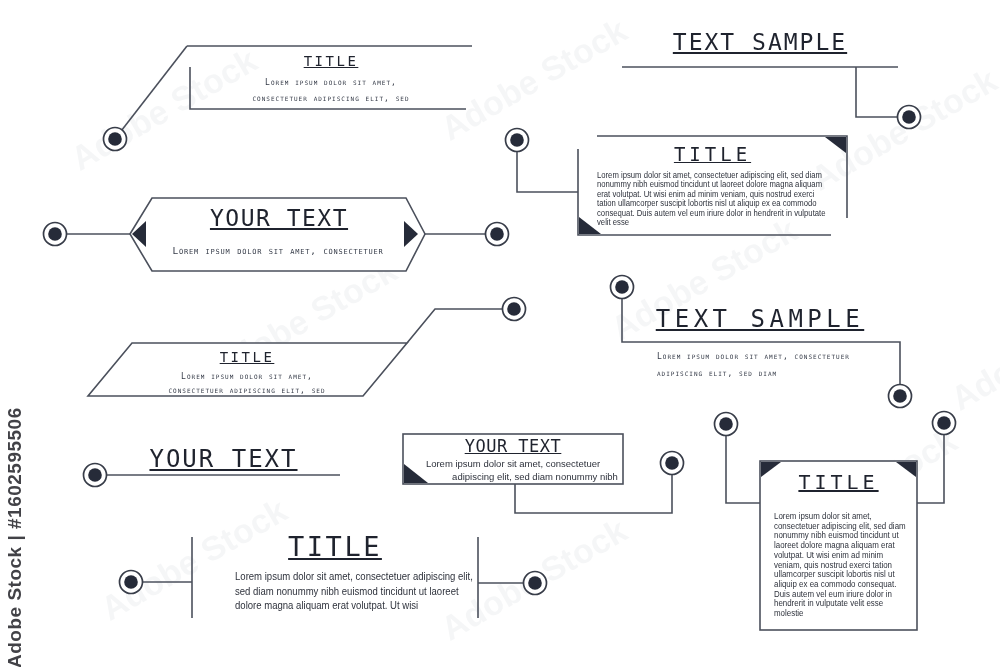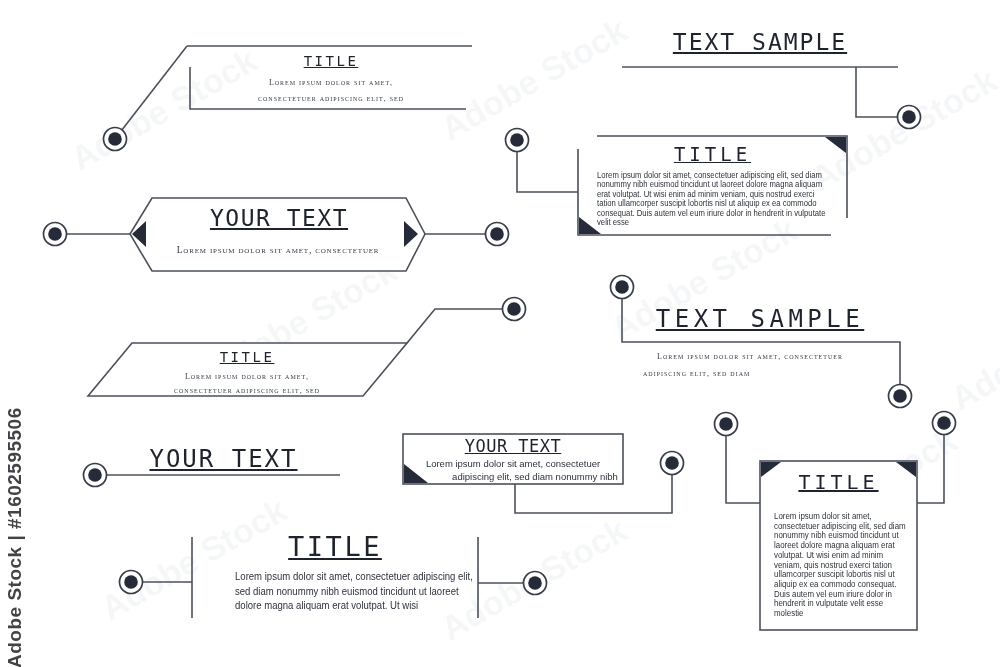--- a/index.html
+++ b/index.html
@@ -2,21 +2,21 @@
 <html><head>
 <meta charset="utf-8">
 <style>
   html,body{margin:0;padding:0;}
   body{width:1000px;height:667px;position:relative;background:#ffffff;overflow:hidden;
        font-family:"DejaVu Sans Mono",monospace;}
   .stage{position:absolute;inset:0;width:1000px;height:667px;}
   svg.lines{position:absolute;left:0;top:0;z-index:2;}
   .txt{position:absolute;z-index:3;color:#20242e;}
   .hd{letter-spacing:2px;line-height:1;white-space:nowrap;text-align:center;color:#1f232e;text-decoration:underline;}
-  .sc{font-variant:small-caps;color:#343a47;letter-spacing:1px;white-space:nowrap;text-align:center;font-family:Liberation Serif, serif;}
+  .sc{font-variant:small-caps;color:#343a47;letter-spacing:1px;white-space:nowrap;text-align:center;}
   .para{font-family:"Liberation Sans",sans-serif;color:#2e323c;text-align:left;
         transform-origin:left top;}
   .wm-tile{position:absolute;z-index:1;font-family:"Liberation Sans",sans-serif;
            font-size:34px;font-weight:bold;color:rgba(120,125,135,0.07);
            transform:rotate(-30deg);white-space:nowrap;pointer-events:none;}
   .wm-vert{position:absolute;z-index:4;left:4px;top:392px;height:276px;
            writing-mode:vertical-rl;transform:rotate(180deg);
            font-family:"Liberation Sans",sans-serif;font-size:19px;font-weight:bold;
            color:#424247;letter-spacing:0.5px;
            text-shadow:0 0 2px #fff,1px 1px 2px rgba(255,255,255,.95),-1px -1px 2px rgba(255,255,255,.95);}
@@ -129,21 +129,21 @@
 
   <div class="txt hd" style="left:152px;top:207px;width:254px;font-size:23px;letter-spacing:1.5px;">YOUR TEXT</div>
   <div class="txt sc" style="left:130px;top:245px;width:296px;font-size:9.5px;letter-spacing:0.8px;">Lorem ipsum dolor sit amet, consectetuer</div>
 
   <div class="txt hd" style="left:122px;top:350px;width:250px;font-size:14px;letter-spacing:2.5px;">TITLE</div>
   <div class="txt sc" style="left:122px;top:372px;width:250px;font-size:8px;">Lorem ipsum dolor sit amet,</div>
   <div class="txt sc" style="left:122px;top:386px;width:250px;font-size:8px;">consectetuer adipiscing elit, sed</div>
 
   <div class="txt hd" style="left:622px;top:307px;width:276px;font-size:24px;letter-spacing:4.5px;">TEXT SAMPLE</div>
   <div class="txt sc" style="left:657px;top:352px;font-size:8px;text-align:left;">Lorem ipsum dolor sit amet, consectetuer</div>
-  <div class="txt sc" style="left:643px;top:369px;font-size:8px;text-align:left;">adipiscing elit, sed diam</div>
+  <div class="txt sc" style="left:657px;top:369px;font-size:8px;text-align:left;">adipiscing elit, sed diam</div>
 
   <div class="txt hd" style="left:107px;top:447px;width:233px;font-size:24px;letter-spacing:2px;">YOUR TEXT</div>
 
   <div class="txt hd" style="left:403px;top:438px;width:220px;font-size:17px;letter-spacing:0.5px;">YOUR TEXT</div>
   <div class="txt para" style="left:403px;top:458px;width:220px;font-size:9.5px;text-align:center;white-space:nowrap;">Lorem ipsum dolor sit amet, consectetuer</div>
   <div class="txt para" style="left:403px;top:471px;width:264px;font-size:9.5px;text-align:center;white-space:nowrap;">adipiscing elit, sed diam nonummy nibh</div>
 
   <div class="txt hd" style="left:760px;top:472px;width:157px;font-size:20px;letter-spacing:4px;">TITLE</div>
   <div class="txt para" style="left:774px;top:512px;width:156px;font-size:9px;line-height:9.7px;transform:scaleX(0.88);">Lorem ipsum dolor sit amet, consectetuer adipiscing elit, sed diam nonummy nibh euismod tincidunt ut laoreet dolore magna aliquam erat volutpat. Ut wisi enim ad minim veniam, quis nostrud exerci tation ullamcorper suscipit lobortis nisl ut aliquip ex ea commodo consequat. Duis autem vel eum iriure dolor in hendrerit in vulputate velit esse molestie</div>
 

